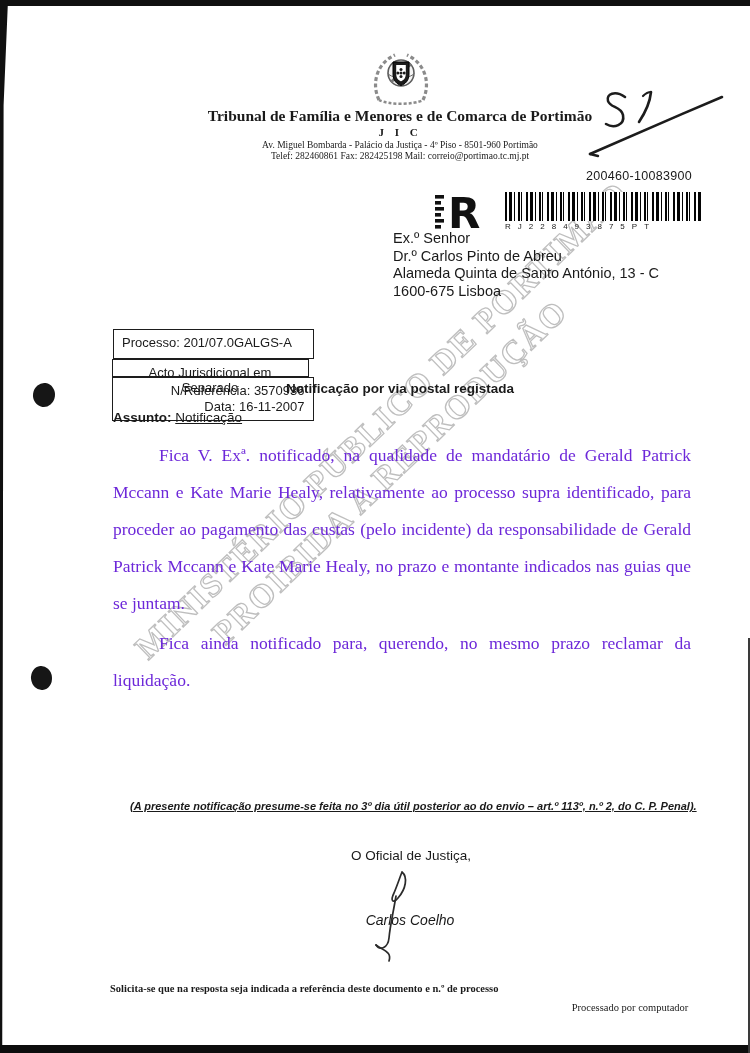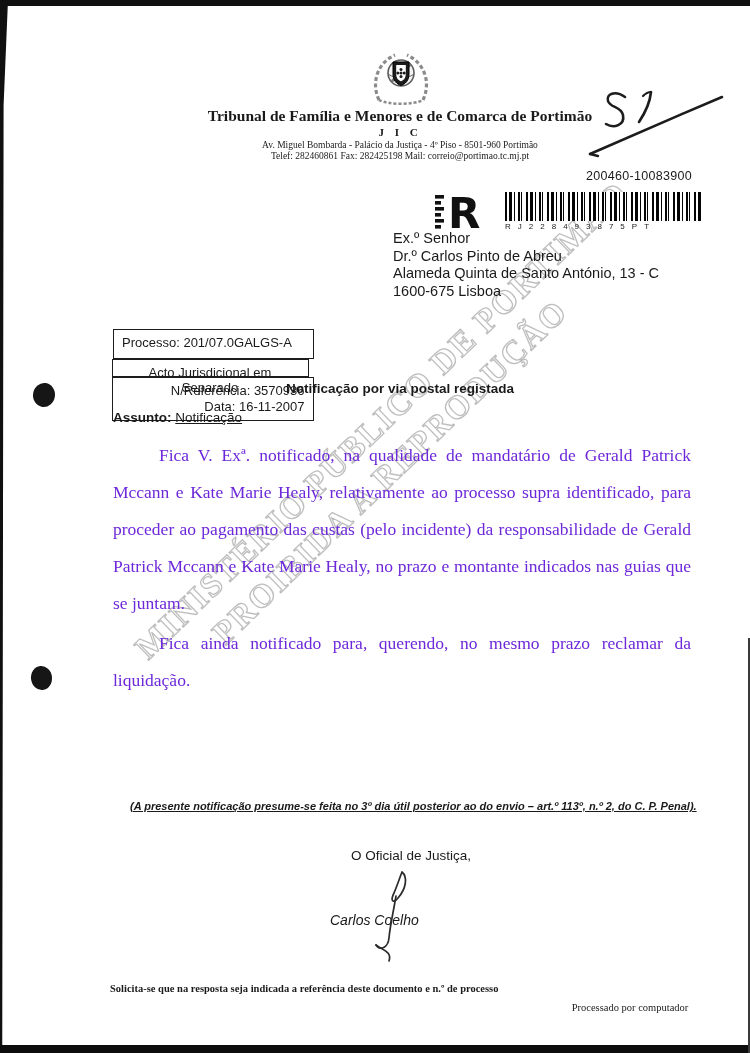--- a/index.html
+++ b/index.html
@@ -73,21 +73,21 @@
   .body-text p{margin:0;text-indent:46px;}
   .body-text p + p{margin-top:3px;}
 
   .legal-note{position:absolute;left:110px;top:799px;width:603px;z-index:2;
               font-size:11px;font-weight:bold;font-style:italic;line-height:14px;
               text-decoration:underline;text-align:justify;margin-left:20px;}
 
   .official{position:absolute;left:261px;top:848px;width:300px;text-align:center;
             font-size:13.5px;z-index:2;}
   .sig-squiggle{position:absolute;left:362px;top:868px;z-index:3;}
-  .sig-name{position:absolute;left:330px;top:912px;width:160px;
+  .sig-name{position:absolute;left:330px;top:912px;width:160px;text-align:center;
             font-style:italic;font-size:14px;z-index:2;}
 
   
   .foot-req{position:absolute;left:110px;top:983px;font-family:"Liberation Serif",serif;
             font-weight:bold;font-size:10.5px;z-index:2;}
   .foot-proc{position:absolute;left:555px;top:1002px;width:150px;text-align:center;
              font-family:"Liberation Serif",serif;font-size:10.5px;z-index:2;}
 </style>
 </head>
 <body>

